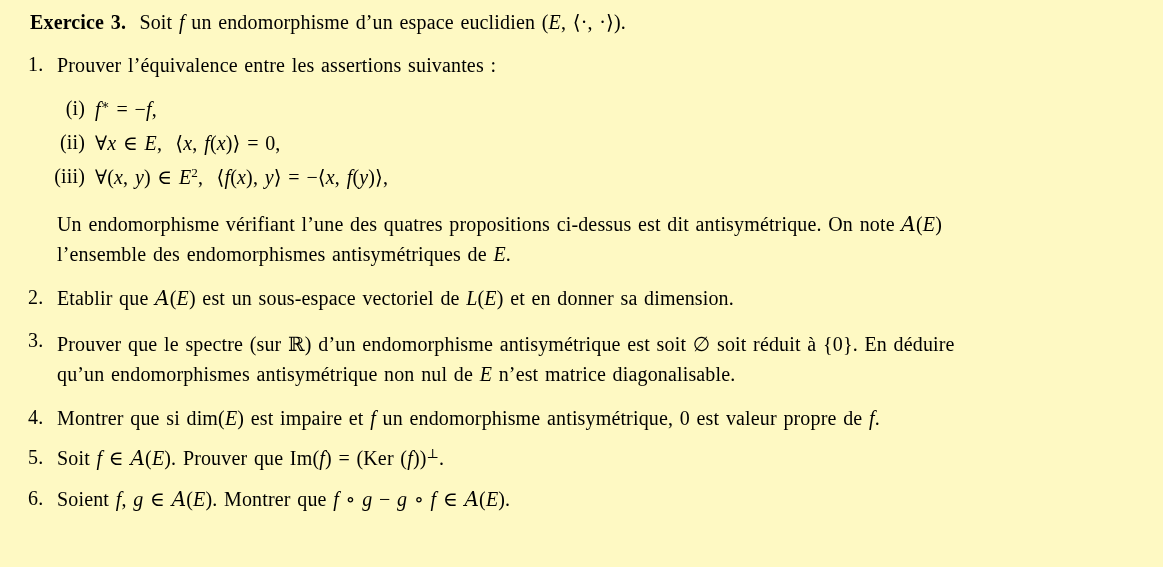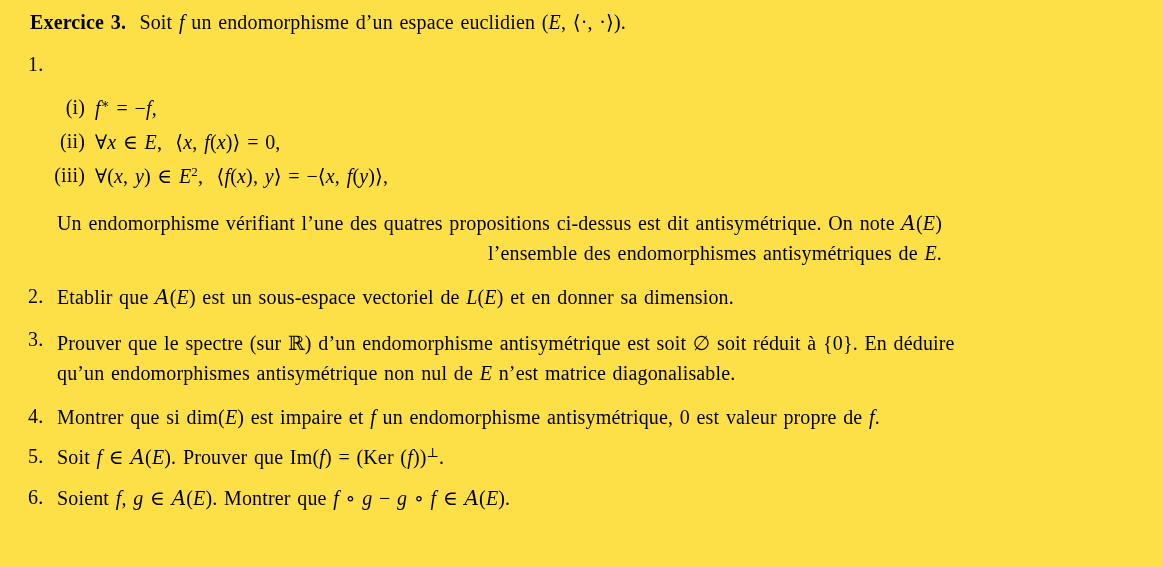--- a/index.html
+++ b/index.html
@@ -1,37 +1,37 @@
 <!DOCTYPE html>
 <html><head>
 <meta charset="utf-8">
 <style>
   html,body{margin:0;padding:0;background:#ffffff;}
   .page{
     position:relative;
     width:1163px;height:567px;
     box-sizing:border-box;
     padding-top:10px;
-    background:#fde047;color:#000000;
+    background:#fef9c3;color:#000000;
     font-family:"Liberation Serif","DejaVu Serif","DejaVu Sans",serif;
     font-size:20px;
     letter-spacing:0.15px;
     word-spacing:1.5px;
     overflow:hidden;
   }
   .block{display:flex;align-items:flex-start;}
   .header{padding-left:30px;}
   .item{padding-left:28px;}
   .item > .marker{flex:none;width:29px;}
   .sub{padding-left:28px;}
   .sub > .marker{flex:none;width:57px;text-align:right;margin-right:10px;}
   .para{padding-left:57px;}
   .content{min-width:0;}
   .line{white-space:pre;line-height:24px;}
-  .para .line{line-height:30px;text-align:right;}
+  .para .line{line-height:30px;}
   .multiline .line{line-height:30px;}
   
   [data-name="item-1"]{margin-top:19px;}
   [data-name="subitem-i"]{margin-top:20px;}
   [data-name="subitem-ii"],
   [data-name="subitem-iii"],
   [data-name="subitem-iv"]{margin-top:10px;}
   [data-name="item-1-note"]{margin-top:20px;}
   [data-name="item-2"]{margin-top:17px;}
   [data-name="item-3"]{margin-top:19px;}
@@ -50,20 +50,23 @@
 
 <div class="page" data-name="document-page">
   <div data-name="exercise-body">
       <div class="block header" data-name="exercise-header">
         <div class="content" data-name="exercise-header-content">
           <div class="line" data-name="exercise-header-line-1"><span class="run-b" data-name="text-run">Exercice 3.</span><span class="run-r" data-name="text-run">  Soit </span><span class="run-i" data-name="text-run">f</span><span class="run-r" data-name="text-run"> un endomorphisme d’un espace euclidien (</span><span class="run-i" data-name="text-run">E</span><span class="run-r" data-name="text-run">, ⟨·, ·⟩).</span></div>
         </div>
       </div>
       <div class="block item" data-name="item-1">
         <span class="marker" data-name="item-1-marker">1.</span>
+        <div class="content" data-name="item-1-content">
+          <div class="line" data-name="item-1-line-1"><span class="run-r" data-name="text-run">Prouver l’équivalence entre les assertions suivantes :</span></div>
+        </div>
       </div>
       <div class="block sub" data-name="subitem-i">
         <span class="marker" data-name="subitem-i-marker">(i)</span>
         <div class="content" data-name="subitem-i-content">
           <div class="line" data-name="subitem-i-line-1"><span class="run-i" data-name="text-run">f</span><span class="run-s" data-name="text-run">∗</span><span class="run-r" data-name="text-run"> = −</span><span class="run-i" data-name="text-run">f</span><span class="run-r" data-name="text-run">,</span></div>
         </div>
       </div>
       <div class="block sub" data-name="subitem-ii">
         <span class="marker" data-name="subitem-ii-marker">(ii)</span>
         <div class="content" data-name="subitem-ii-content">

